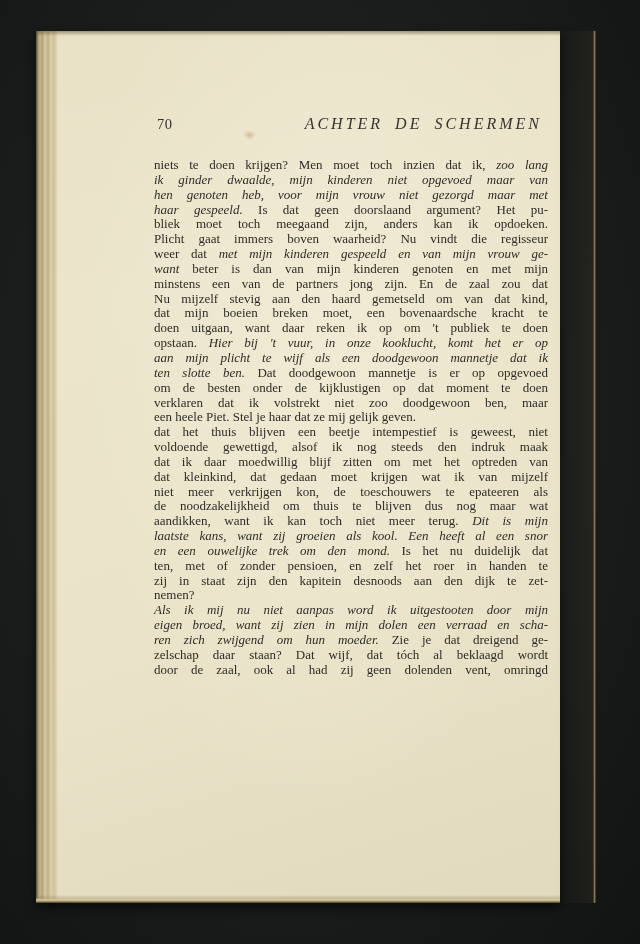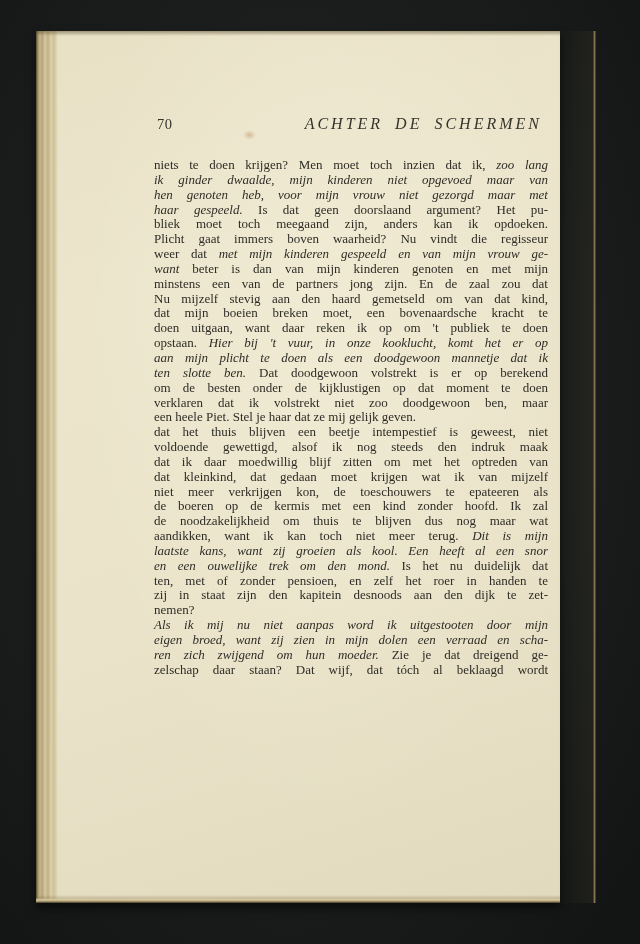--- a/index.html
+++ b/index.html
@@ -103,37 +103,37 @@
         <div class="line"><span class="it">haar gespeeld.</span><span> Is dat geen doorslaand argument? Het pu-</span></div>
         <div class="line"><span>bliek moet toch meegaand zijn, anders kan ik opdoeken.</span></div>
         <div class="line"><span>Plicht gaat immers boven waarheid? Nu vindt die regisseur</span></div>
         <div class="line"><span>weer dat </span><span class="it">met mijn kinderen gespeeld en van mijn vrouw ge-</span></div>
         <div class="line"><span class="it">want</span><span> beter is dan van mijn kinderen genoten en met mijn</span></div>
         <div class="line"><span>minstens een van de partners jong zijn. En de zaal zou dat</span></div>
         <div class="line"><span>Nu mijzelf stevig aan den haard gemetseld om van dat kind,</span></div>
         <div class="line"><span>dat mijn boeien breken moet, een bovenaardsche kracht te</span></div>
         <div class="line"><span>doen uitgaan, want daar reken ik op om 't publiek te doen</span></div>
         <div class="line"><span>opstaan. </span><span class="it">Hier bij 't vuur, in onze kooklucht, komt het er op</span></div>
-        <div class="line"><span class="it">aan mijn plicht te doen als een doodgewoon mannetje dat ik</span></div>
-        <div class="line"><span class="it">ten slotte ben.</span><span> Dat doodgewoon volstrekt is er op berekend</span></div>
+        <div class="line"><span class="it">aan mijn plicht te wijf als een doodgewoon mannetje dat ik</span></div>
+        <div class="line"><span class="it">ten slotte ben.</span><span> Dat doodgewoon mannetje is er op opgevoed</span></div>
         <div class="line"><span>om de besten onder de kijklustigen op dat moment te doen</span></div>
         <div class="line"><span>verklaren dat ik volstrekt niet zoo doodgewoon ben, maar</span></div>
         <div class="line end"><span>een heele Piet. Stel je haar dat ze mij gelijk geven.</span></div>
         <div class="line"><span>dat het thuis blijven een beetje intempestief is geweest, niet</span></div>
         <div class="line"><span>voldoende gewettigd, alsof ik nog steeds den indruk maak</span></div>
         <div class="line"><span>dat ik daar moedwillig blijf zitten om met het optreden van</span></div>
         <div class="line"><span>dat kleinkind, dat gedaan moet krijgen wat ik van mijzelf</span></div>
         <div class="line"><span>niet meer verkrijgen kon, de toeschouwers te epateeren als</span></div>
-        <div class="line"><span>de boeren op de kermis met een kind zonder hoofd. Ik zal</span></div>
         <div class="line"><span>de noodzakelijkheid om thuis te blijven dus nog maar wat</span></div>
         <div class="line"><span>aandikken, want ik kan toch niet meer terug. </span><span class="it">Dit is mijn</span></div>
         <div class="line"><span class="it">laatste kans, want zij groeien als kool. Een heeft al een snor</span></div>
         <div class="line"><span class="it">en een ouwelijke trek om den mond.</span><span> Is het nu duidelijk dat</span></div>
         <div class="line"><span>ten, met of zonder pensioen, en zelf het roer in handen te</span></div>
         <div class="line"><span>zij in staat zijn den kapitein desnoods aan den dijk te zet-</span></div>
         <div class="line end"><span>nemen?</span></div>
         <div class="line"><span class="it">Als ik mij nu niet aanpas word ik uitgestooten door mijn</span></div>
         <div class="line"><span class="it">eigen broed, want zij zien in mijn dolen een verraad en scha-</span></div>
         <div class="line"><span class="it">ren zich zwijgend om hun moeder.</span><span> Zie je dat dreigend ge-</span></div>
         <div class="line"><span>zelschap daar staan? Dat wijf, dat tóch al beklaagd wordt</span></div>
+        <div class="line"><span>door de zaal, ook al had zij geen dolenden vent, omringd</span></div>
       </div>
   </div>
 </div>
 
 </body></html>

